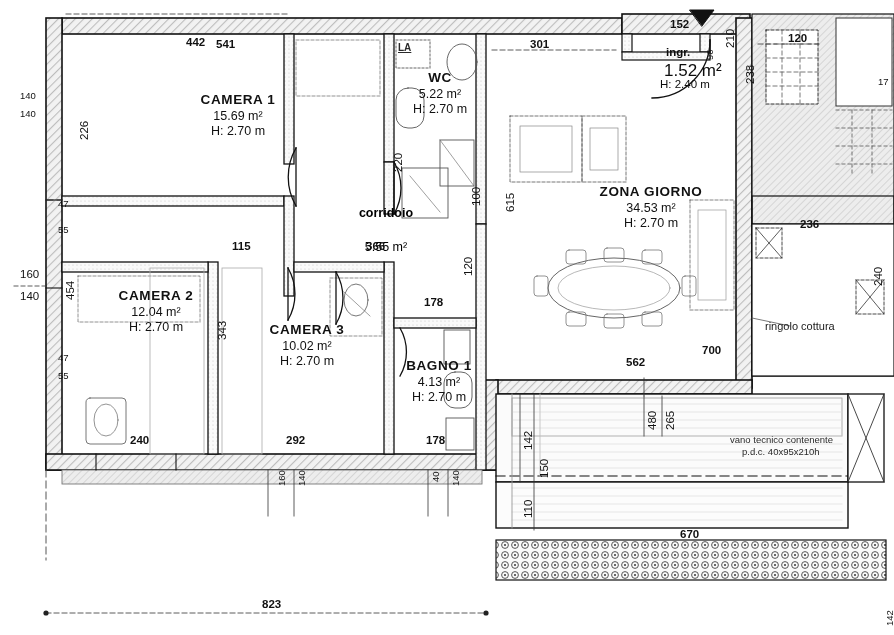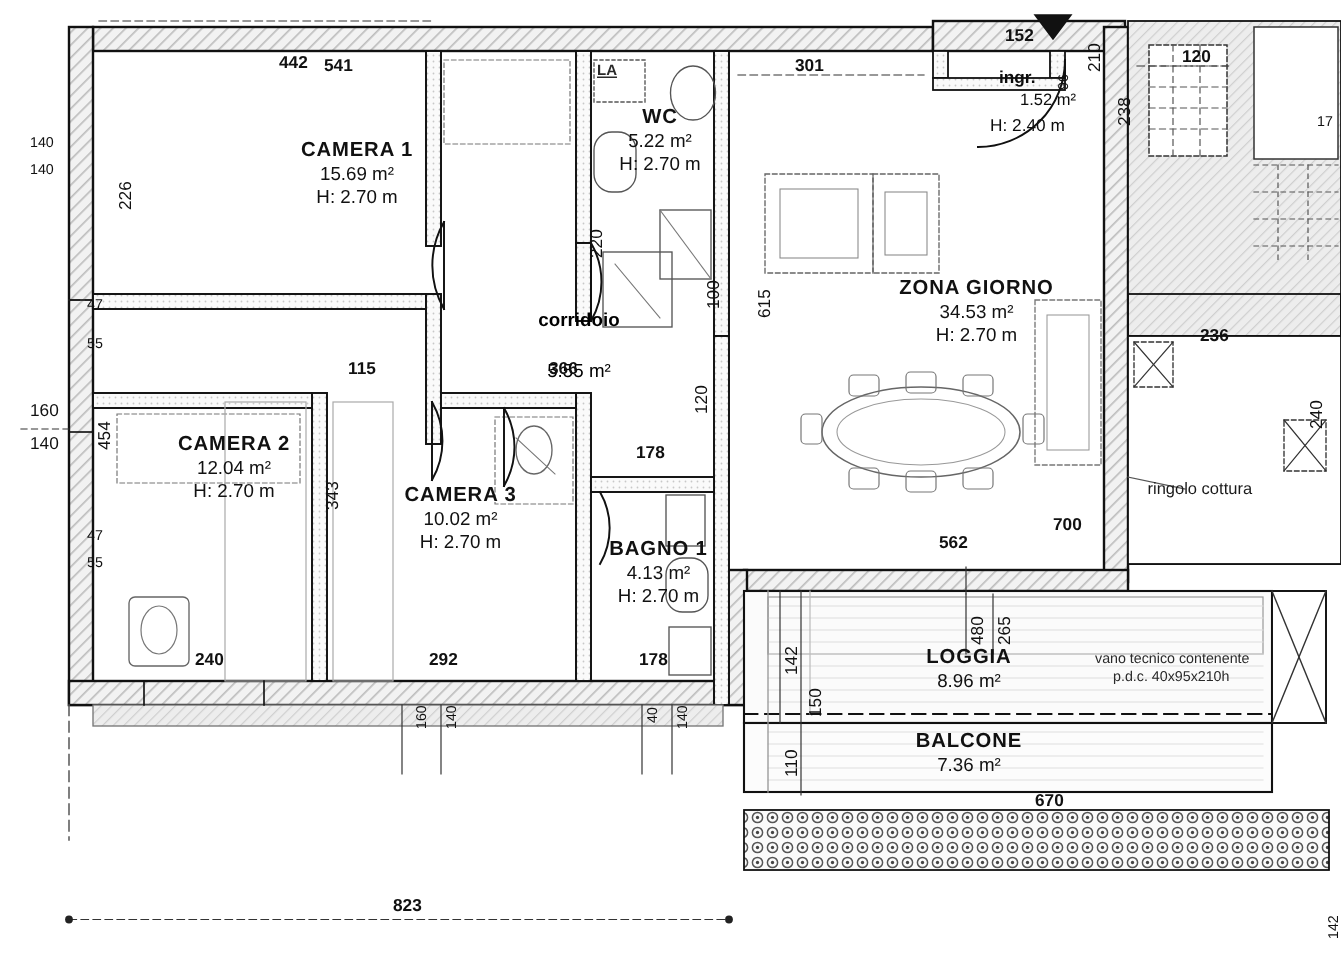--- a/index.html
+++ b/index.html
@@ -311,32 +311,24 @@
     <div class="a">5.55 m²</div>
   </div>
 
   <div class="room-blk" style="left:556px;top:184px;width:190px;">
     <div class="n">ZONA GIORNO</div>
     <div class="a">34.53 m²</div>
     <div class="h">H: 2.70 m</div>
   </div>
 
   <div class="lbl" style="left:666px;top:46px;font-size:11.5px;font-weight:bold;text-align:right;">ingr.</div>
-  <div class="lbl" style="left:680px;top:62px;font-size:11px;">1.52 m²</div>
+  <div class="lbl" style="left:664px;top:62px;font-size:17px;">1.52 m²</div>
   <div class="lbl" style="left:660px;top:78px;font-size:11.5px;">H: 2.40 m</div>
 
-  <div class="room-blk" style="left:592px;top:430px;width:108px;">
-    <div class="n">LOGGIA</div>
-    <div class="a">8.96 m²</div>
-  </div>
-
-  <div class="room-blk" style="left:586px;top:486px;width:120px;">
-    <div class="n">BALCONE</div>
-    <div class="a">7.36 m²</div>
-  </div>
+
 
   <div class="note2" style="left:748px;top:320px;">ringolo cottura</div>
   <div class="note" style="left:730px;top:434px;">vano tecnico contenente</div>
   <div class="note" style="left:742px;top:446px;">p.d.c. 40x95x210h</div>
   <div class="note" style="left:398px;top:42px;font-size:10px;font-weight:bold;text-decoration:underline;">LA</div>
 
   <div class="dim b" style="left:186px;top:2px;margin-top:34px;">442</div>
   <div class="dim b" style="left:216px;top:38px;">541</div>
   <div class="dim b" style="left:530px;top:38px;">301</div>
   <div class="dim b" style="left:670px;top:18px;">152</div>
@@ -372,21 +364,21 @@
 
   <div class="dim b" style="left:130px;top:434px;">240</div>
   <div class="dim b" style="left:286px;top:434px;">292</div>
   <div class="dim b" style="left:426px;top:434px;">178</div>
   <div class="dim tiny vert" style="left:276px;top:486px;">160</div>
   <div class="dim tiny vert" style="left:296px;top:486px;">140</div>
   <div class="dim tiny vert" style="left:430px;top:482px;">40</div>
   <div class="dim tiny vert" style="left:450px;top:486px;">140</div>
   <div class="dim b" style="left:626px;top:356px;">562</div>
   <div class="dim b" style="left:702px;top:344px;">700</div>
-  <div class="dim b" style="left:680px;top:528px;margin-left:10px;">670</div>
+  <div class="dim b" style="left:680px;top:528px;">670</div>
 
   <div class="dim vert" style="left:522px;top:450px;">142</div>
   <div class="dim vert" style="left:538px;top:478px;">150</div>
   <div class="dim vert" style="left:522px;top:518px;">110</div>
   <div class="dim vert" style="left:646px;top:430px;">480</div>
   <div class="dim vert" style="left:664px;top:430px;">265</div>
 
   <div class="dim b" style="left:262px;top:598px;">823</div>
   <div class="dim tiny vert" style="left:884px;top:626px;">142</div>
 </div>

